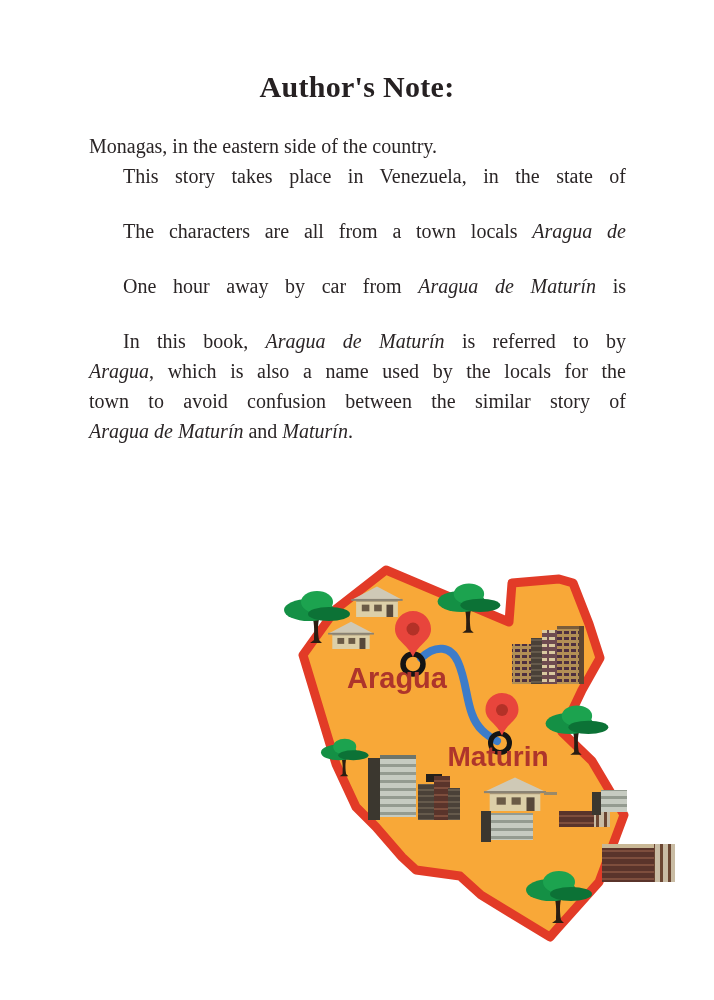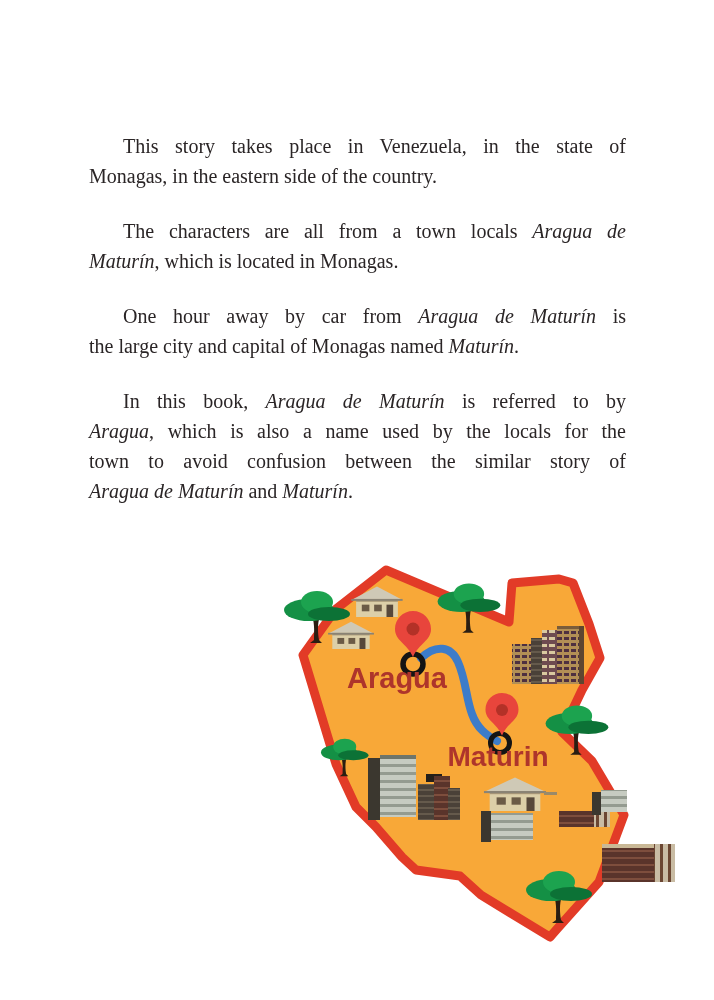--- a/index.html
+++ b/index.html
@@ -28,33 +28,32 @@
   .map-label {
     font-family:"Liberation Sans","DejaVu Sans",sans-serif;
     font-weight:700; fill:var(--label,#ae352b);
   }
 </style>
 </head>
 <body>
 
 <div class="page">
 
+  <h1 class="title">Author's Note:</h1>
 
   <div class="text-block">
       <div class="para">
+        <div class="line last"><span>Monagas, in the eastern side of the country.</span></div>
         <div class="line first"><span>This story takes place in Venezuela, in the state of</span></div>
-        <div class="line last"><span>Monagas, in the eastern side of the country.</span></div>
       </div>
       <div class="para">
         <div class="line first"><span>The characters are all from a town locals </span><em>Aragua de</em></div>
-        <div class="line last"><em>Maturín</em><span>, which is located in Monagas.</span></div>
       </div>
       <div class="para">
         <div class="line first"><span>One hour away by car from </span><em>Aragua de Maturín</em><span> is</span></div>
-        <div class="line last"><span>the large city and capital of Monagas named </span><em>Maturín</em><span>.</span></div>
       </div>
       <div class="para">
         <div class="line first"><span>In this book, </span><em>Aragua de Maturín</em><span> is referred to by</span></div>
         <div class="line"><em>Aragua</em><span>, which is also a name used by the locals for the</span></div>
         <div class="line"><span>town to avoid confusion between the similar story of</span></div>
         <div class="line last"><em>Aragua de Maturín</em><span> and </span><em>Maturín</em><span>.</span></div>
       </div>
     </div>
 
   <div class="map-wrap">

